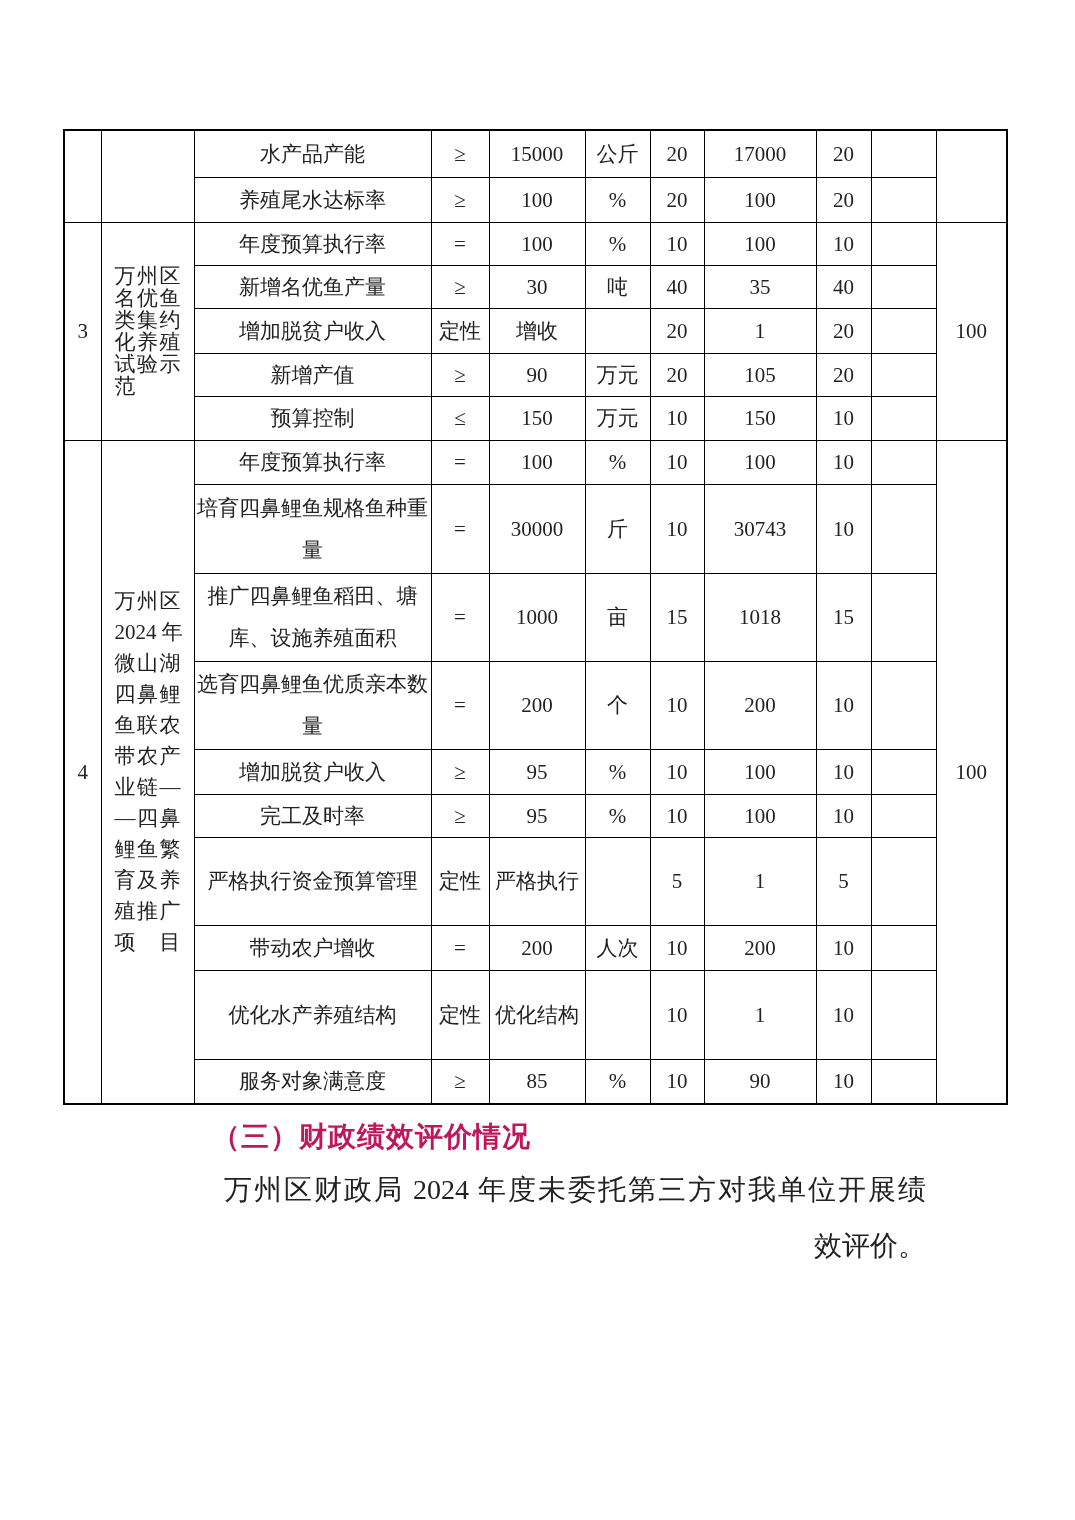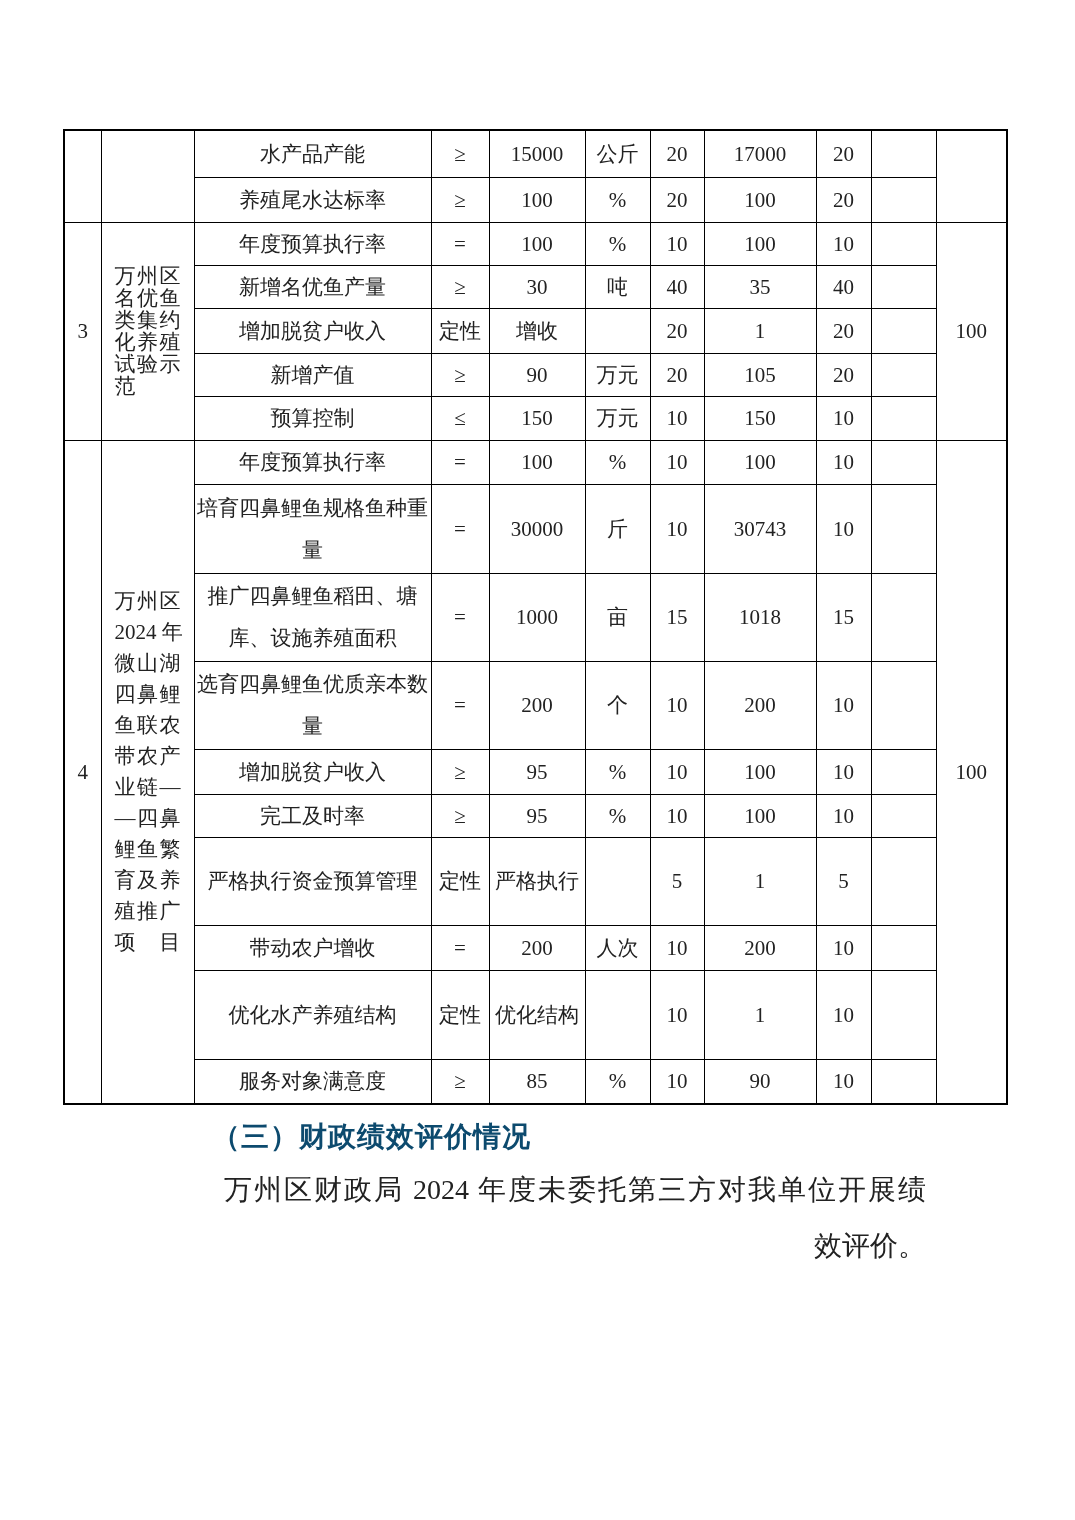--- a/index.html
+++ b/index.html
@@ -21,21 +21,21 @@
   td.c-indicator { text-align:left; padding:0 8px 0 13px; }
   td.c-target   { padding:0 12px; }
   td.c-rowno    { font-size:21px; }
   .project-line {
     width:66px; margin:0 auto;
     text-align:justify; text-align-last:justify;
     white-space:nowrap;
   }
   .section-heading {
     position:absolute; left:212px; top:1118px;
-    font-size:28px; font-weight:bold; letter-spacing:1px; color:#0c4a6e;
+    font-size:28px; font-weight:bold; letter-spacing:1px; color:#be185d;
   }
   .para {
     position:absolute; left:164px; top:1162px; width:762px;
     font-size:28px; color:#222;
   }
   .para-line1 { line-height:56px; text-indent:60px; text-align:justify; text-align-last:justify; }
   .para-line2 { line-height:56px; text-align:right; }
   .page-footer {
     position:absolute; left:0; right:0; top:1400px;
     text-align:center; font-size:20px; letter-spacing:2px; color:#333;

